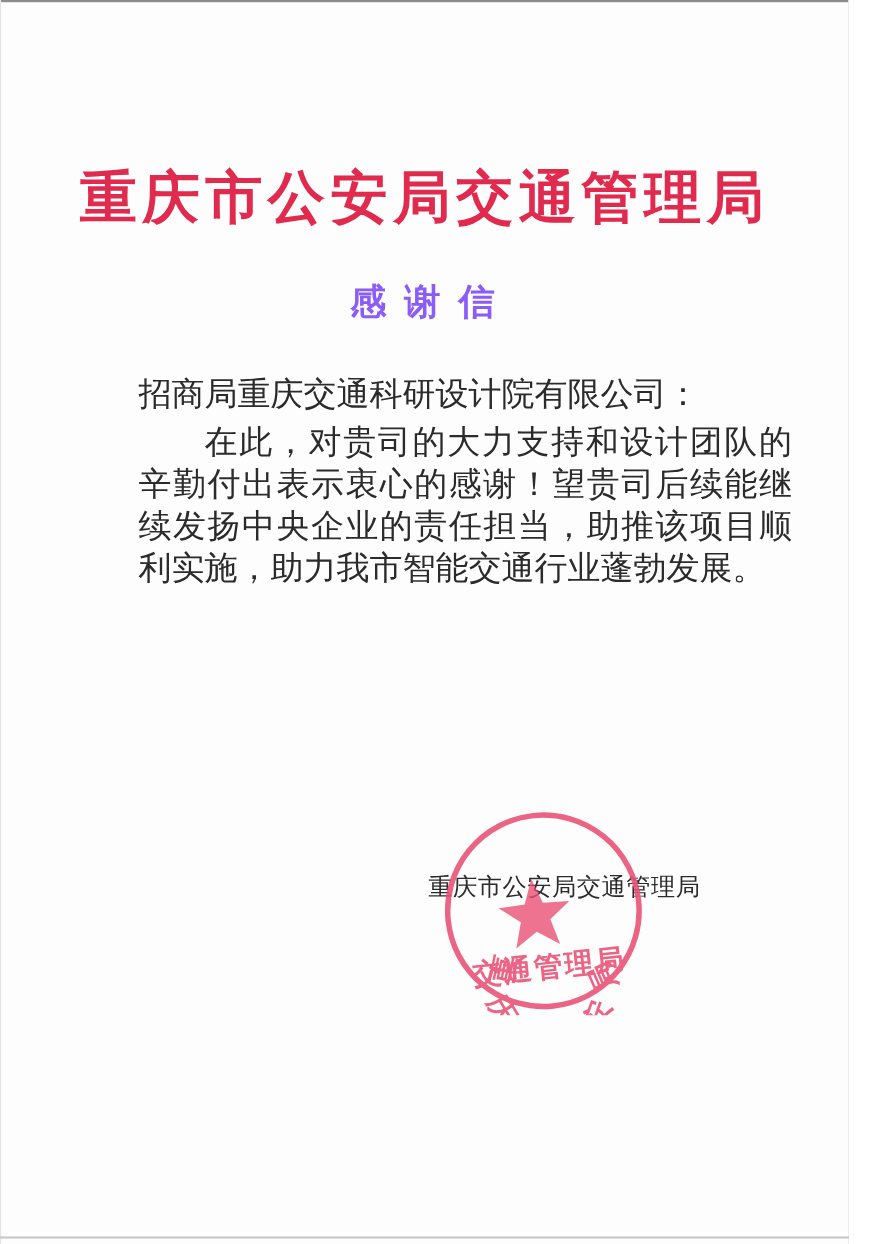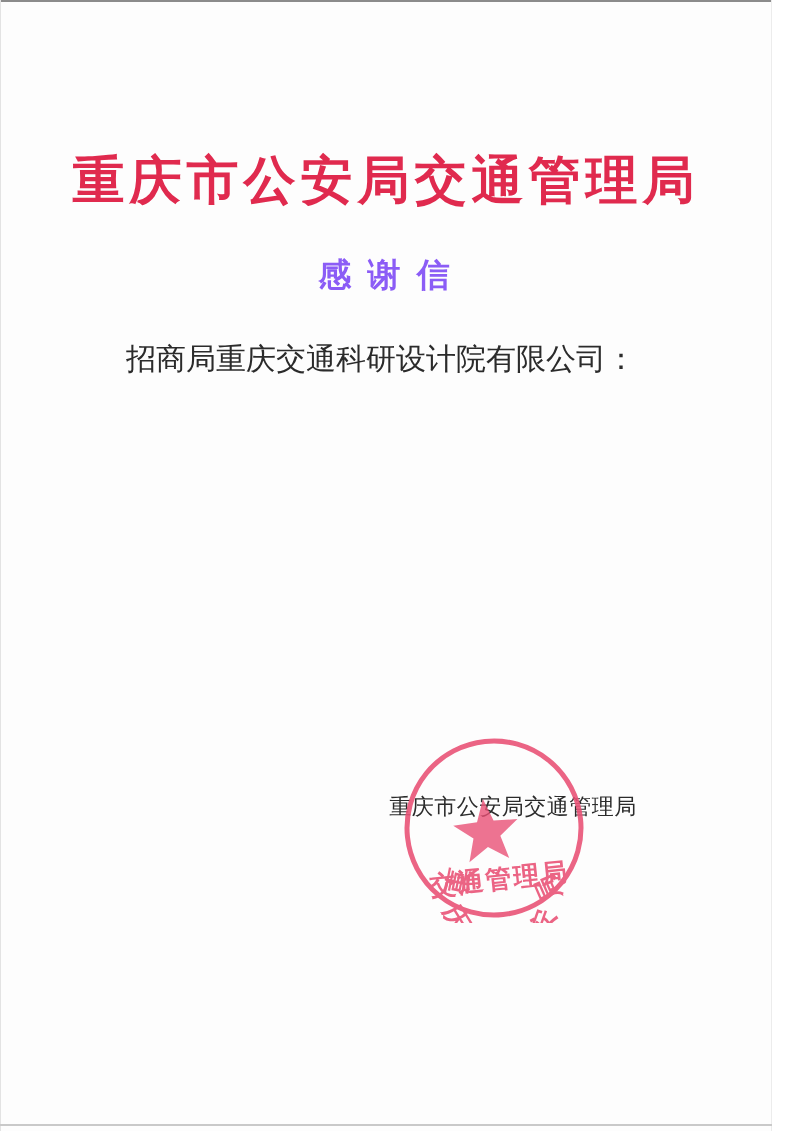--- a/index.html
+++ b/index.html
@@ -129,20 +129,21 @@
   <div class="scan-edge-top"></div>
   <div class="scan-edge-left"></div>
   <div class="scan-edge-right"></div>
 
   <h1 class="letterhead">重庆市公安局交通管理局</h1>
 
   <h2 class="letter-type">感 谢 信</h2>
 
   <div class="letter-body">
     <p class="salutation">招商局重庆交通科研设计院有限公司：</p>
+    <p class="para">在此，对贵司的大力支持和设计团队的辛勤付出表示衷心的感谢！望贵司后续能继续发扬中央企业的责任担当，助推该项目顺利实施，助力我市智能交通行业蓬勃发展。</p>
   </div>
 
   <div class="sign-block">
     <div class="sign-name">重庆市公安局交通管理局</div>
   </div>
 
   <svg class="seal" viewBox="-95 -95 190 190" xmlns="http://www.w3.org/2000/svg">
     <g transform="rotate(-6)">
       <circle class="seal-ring" r="87"></circle>
       <path id="sealArcPath" d="M -42.9 36 A 56 56 0 1 0 42.9 36" fill="none"></path>

